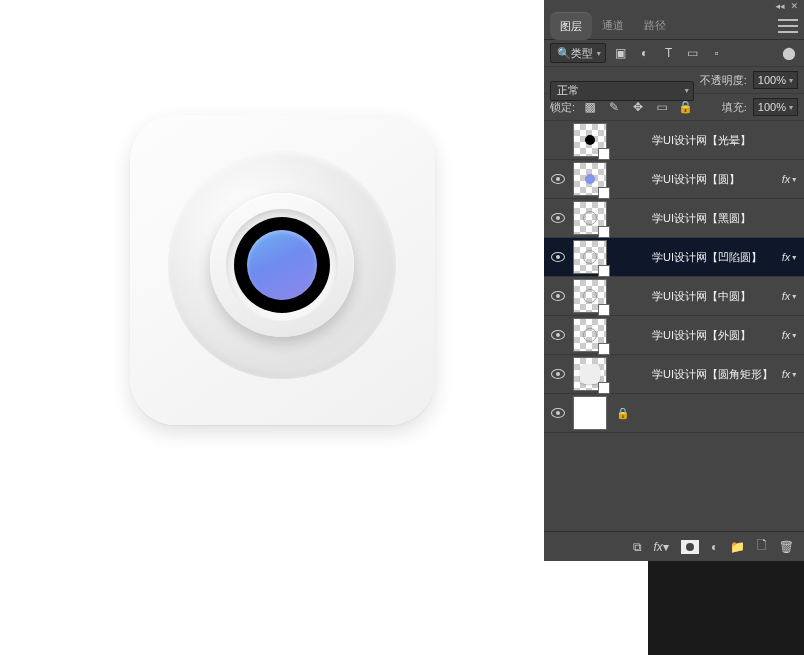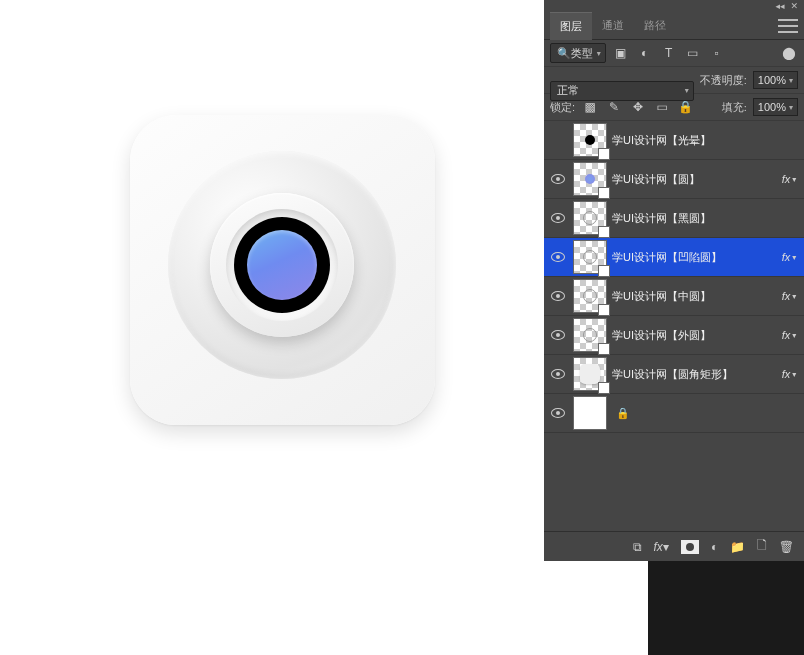--- a/index.html
+++ b/index.html
@@ -98,21 +98,21 @@
     position: relative;
   }
   .tab {
     padding: 0 10px;
     height: 28px;
     display: flex;
     align-items: center;
     color: #999;
     cursor: pointer;
   }
-  .tab.active { color: #eee; background: #535353; border-top: 1px solid #666; }
+  .tab.active { color: #eee; background: #535353; border-top: 1px solid #666; border-radius: 8px; }
   .menu-icon {
     position: absolute;
     right: 6px; top: 50%;
     transform: translateY(-50%);
     width: 20px; height: 14px;
     display: flex; flex-direction: column; justify-content: space-between;
     cursor: pointer;
   }
   .menu-icon div { height: 2px; background: #bbb; }
 
@@ -162,21 +162,21 @@
     background: #454545;
   }
   .layer-row {
     display: flex;
     align-items: center;
     height: 39px;
     border-bottom: 1px solid #383838;
     padding-left: 4px;
     position: relative;
   }
-  .layer-row.selected { background: #1d4ed8; }
+  .layer-row.selected { background: #0f172a; }
   .vis-col {
     width: 20px;
     display: flex;
     align-items: center;
     justify-content: center;
   }
   .eye {
     width: 14px; height: 10px;
     border: 1px solid #ccc;
     border-radius: 7px / 5px;
@@ -232,20 +232,21 @@
     right: -4px; bottom: -4px;
     width: 12px; height: 12px;
     background: #fff;
     border: 1px solid #666;
   }
   .layer-name {
     flex: 1;
     color: #eee;
     white-space: nowrap;
     overflow: hidden;
+    margin-left: 40px;
   }
   .fx-col {
     width: 30px;
     display: flex;
     align-items: center;
     justify-content: center;
     gap: 2px;
     color: #ddd;
     font-style: italic;
     font-size: 11px;

